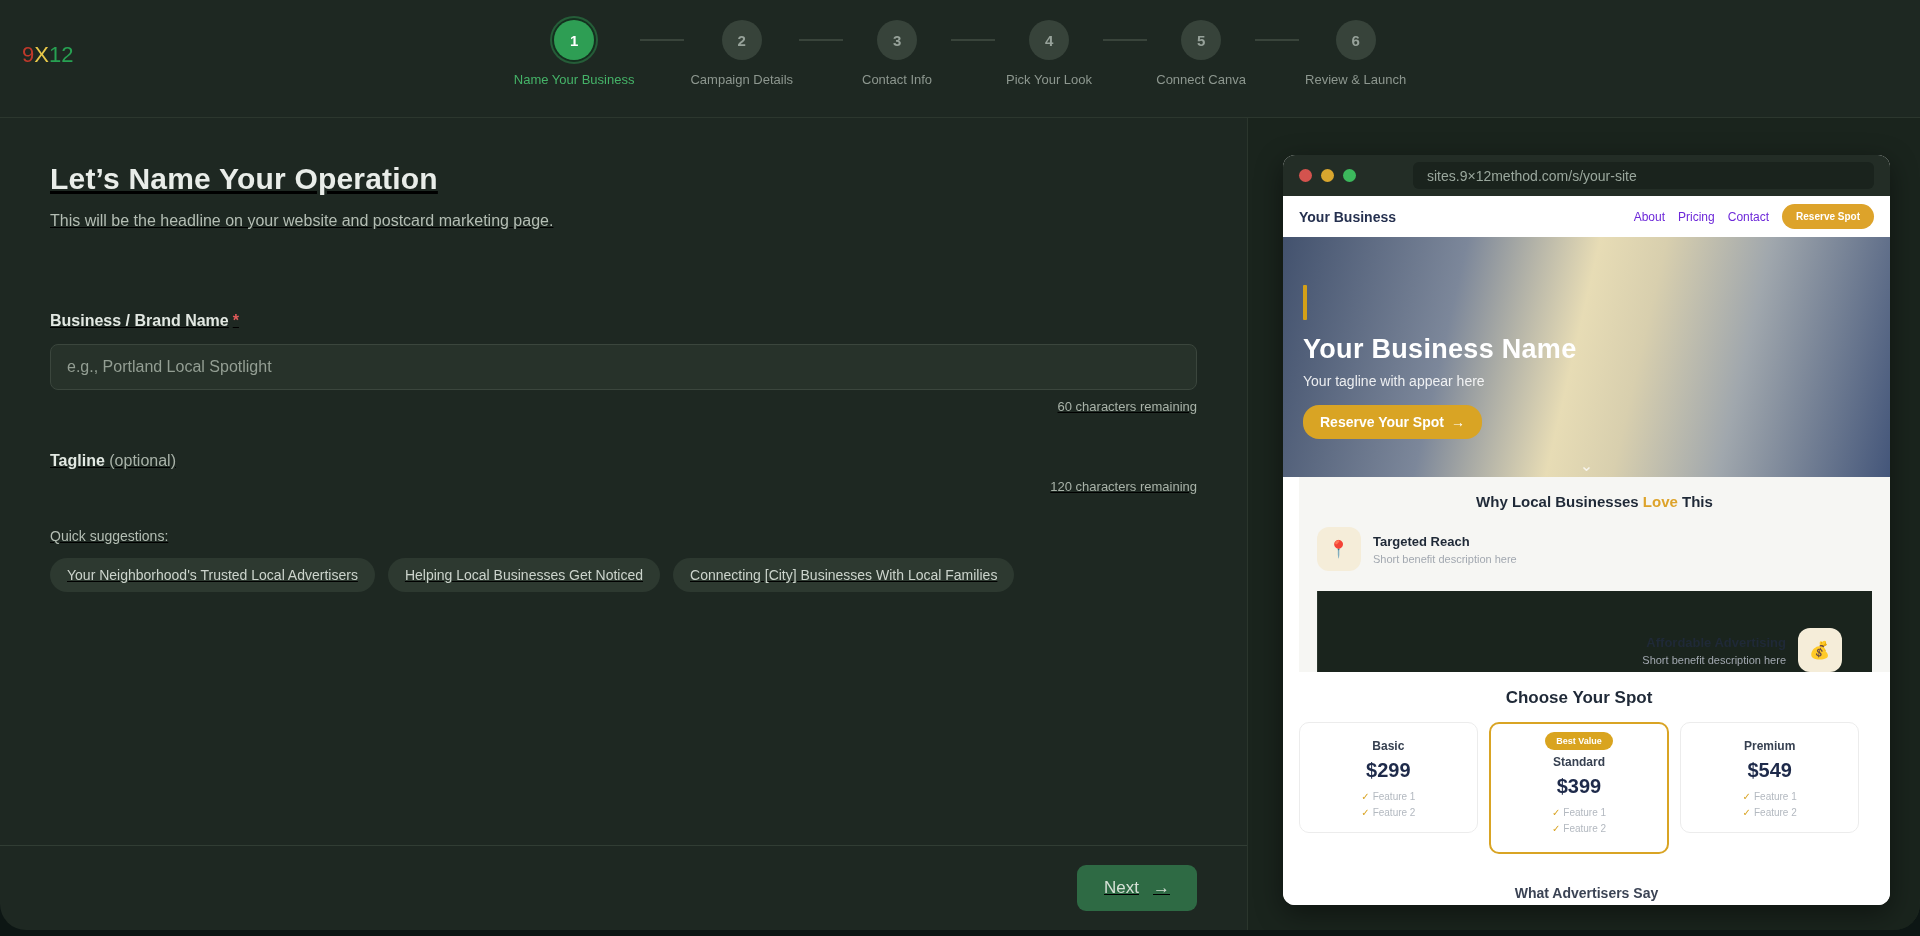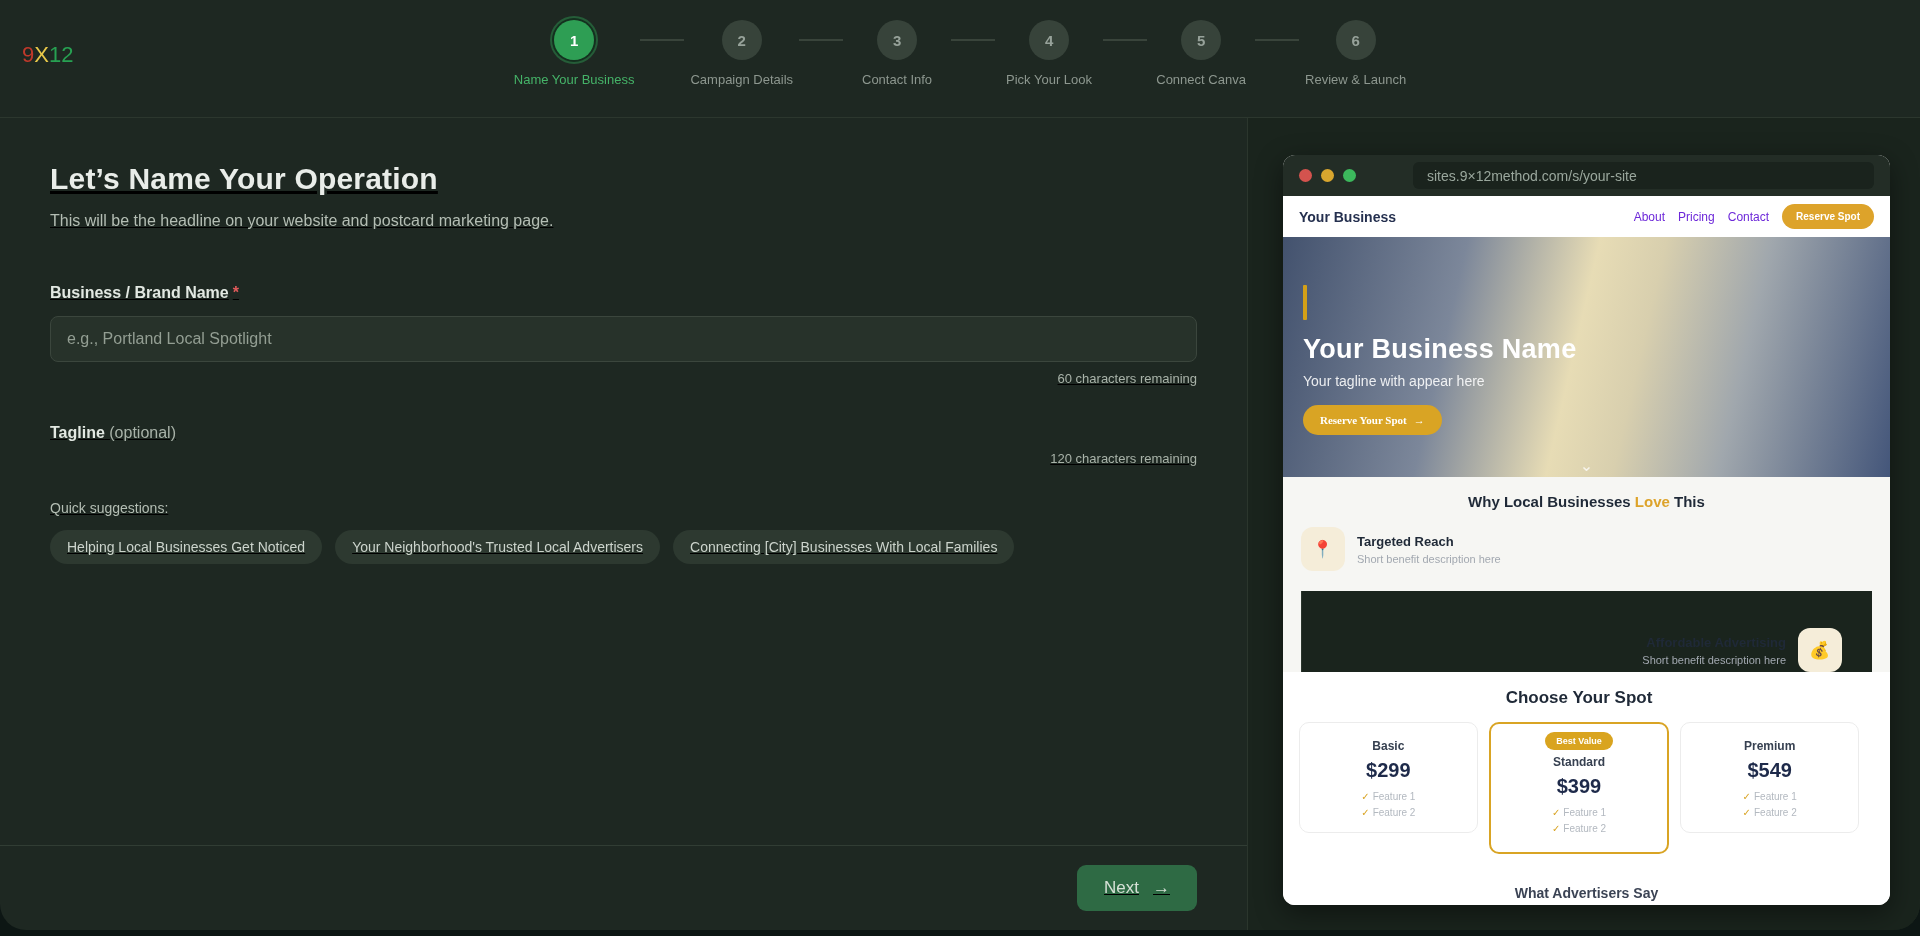--- a/index.html
+++ b/index.html
@@ -22,21 +22,21 @@
   .step.active .step-label { color:#45b368; }
   .connector { width:44px; height:2px; background:#39443b; margin:19px 6px 0 6px; }
 
   
   .main { flex:1; display:flex; min-height:0; }
   .left { flex:1; display:flex; flex-direction:column; min-width:0;text-decoration:underline; }
   .left-content { flex:1; padding:44px 50px 0 50px; }
   .page-title { font-size:30px; font-weight:bold; color:#e9ede9; letter-spacing:.2px; }
   .page-subtitle { margin-top:16px; font-size:16px; color:#b4beb4; }
 
-  .field-group { margin-top:54px; }
+  .field-group { margin-top:82px; }
   .field-group.tagline { margin-top:38px; }
   .field-label { font-size:16px; font-weight:bold; color:#e2e8e2; }
   .field-label .optional { font-weight:normal; color:#a8b2a8; }
   .required { color:#e15b5b; margin-left:4px; font-weight:bold; }
   .text-input { margin-top:14px; width:100%; height:46px; background:#27322a; border:1px solid #3b463d; border-radius:8px; padding:0 16px; font-size:16px; color:#dfe5df; font-family:inherit; outline:none; }
   .text-input::placeholder { color:#939e93; }
   .char-counter { margin-top:9px; text-align:right; font-size:13px; color:#a9b3a9; }
 
   .suggestions-label { margin-top:34px; font-size:14px; color:#b4beb4; }
   .chips { margin-top:14px; display:flex; gap:13px; }
@@ -58,24 +58,24 @@
   .site-nav { flex:0 0 41px; background:#ffffff; display:flex; align-items:center; padding:0 16px; }
   .site-brand { font-size:14px; font-weight:bold; color:#25304f; }
   .site-links { margin-left:auto; display:flex; align-items:center; gap:13px; }
   .site-link { font-size:12px; color:#6d28d9; cursor:pointer; }
   .site-cta { background:#dda32a; color:#ffffff; font-size:10px; font-weight:bold; border:none; border-radius:13px; padding:7px 14px; font-family:inherit; cursor:pointer; }
 
   .hero { flex:0 0 240px; position:relative; background:linear-gradient(103deg,#43526e 0%,#7c879a 28%,#e7dcb5 48%,#d8cfae 58%,#a0a7ad 74%,#44567a 100%); padding:48px 0 0 20px; }
   .hero-bar { width:4px; height:35px; background:#d4a017; border-radius:1px; }
   .hero-title { margin-top:14px; font-size:27px; font-weight:bold; color:#ffffff; letter-spacing:.3px; }
   .hero-tagline { margin-top:8px; font-size:14px; color:rgba(255,255,255,.88); }
-  .hero-cta { margin-top:16px; background:#d9a424; border:none; border-radius:16px; padding:9px 17px; font-size:11px; font-weight:bold; color:#ffffff; font-family:Liberation Serif, serif; cursor:pointer; display:flex; align-items:center; gap:7px; }
+  .hero-cta { margin-top:16px; background:#d9a424; border:none; border-radius:16px; padding:9px 17px; font-size:14px; font-weight:bold; color:#ffffff; font-family:Liberation Sans, sans-serif; cursor:pointer; display:flex; align-items:center; gap:7px; }
   .hero-chevron { position:absolute; left:50%; bottom:2px; transform:translateX(-50%); color:rgba(255,255,255,.75); font-size:16px; }
 
-  .why-section { flex:0 0 178px; background:#f6f6f3; padding:16px 18px 0 18px; }
+  .why-section { flex:0 0 178px; background:#f6f6f3; padding:16px 18px 0 18px;margin-left:16px; }
   .why-title { text-align:center; font-size:15px; font-weight:bold; color:#1f2937; }
   .why-title .hl { color:#dda32a; }
   .feature-row { display:flex; align-items:center; margin-top:17px; }
   .feature-row.right { justify-content:flex-end; margin-top:20px; }
   .feature-icon { flex:0 0 44px; width:44px; height:44px; border-radius:12px; background:#f5edd9; display:flex; align-items:center; justify-content:center; font-size:17px; font-family:"DejaVu Sans",sans-serif; }
   .feature-text { margin:0 12px; }
   .feature-row.right .feature-text { text-align:right; }
   .feature-title { font-size:13px; font-weight:bold; color:#1f2937; }
   .feature-desc { margin-top:4px; font-size:11px; color:#a2a8b0; }
 
@@ -153,22 +153,22 @@
 
         <div class="field-group tagline">
           <div class="field-label">
             <span>Tagline</span><span class="optional"> (optional)</span>
           </div>
           <div class="char-counter">120 characters remaining</div>
         </div>
 
         <div class="suggestions-label">Quick suggestions:</div>
         <div class="chips">
+          <button class="chip">Your Neighborhood's Trusted Local Advertisers</button>
           <button class="chip">Helping Local Businesses Get Noticed</button>
-          <button class="chip">Your Neighborhood's Trusted Local Advertisers</button>
           <button class="chip">Connecting [City] Businesses With Local Families</button>
         </div>
       </div>
 
       <div class="left-footer">
         <button class="next-btn">
           <span>Next</span>
           <span>→</span>
         </button>
       </div>

